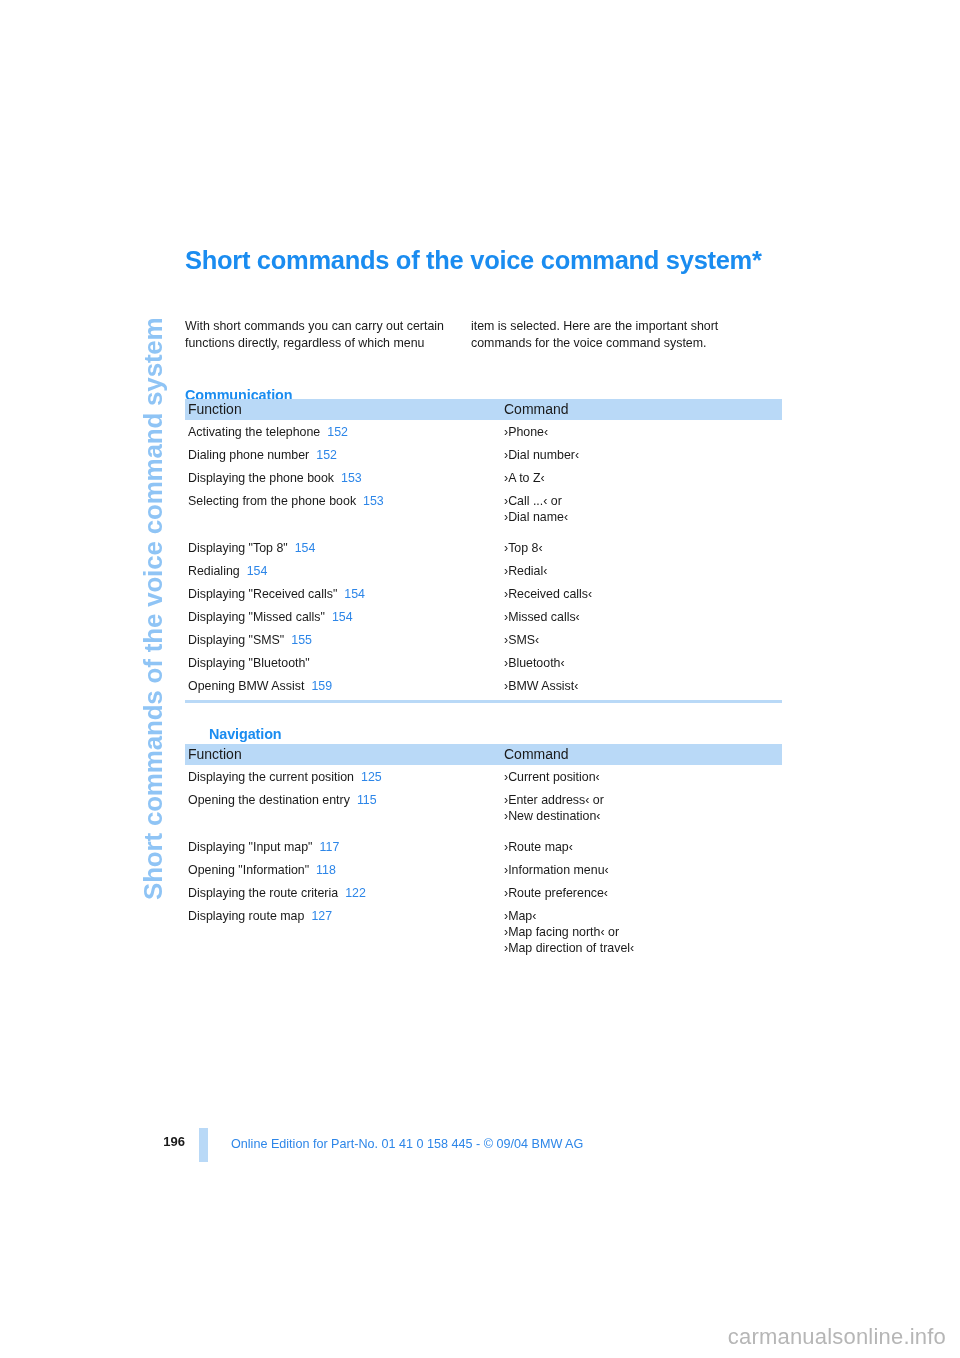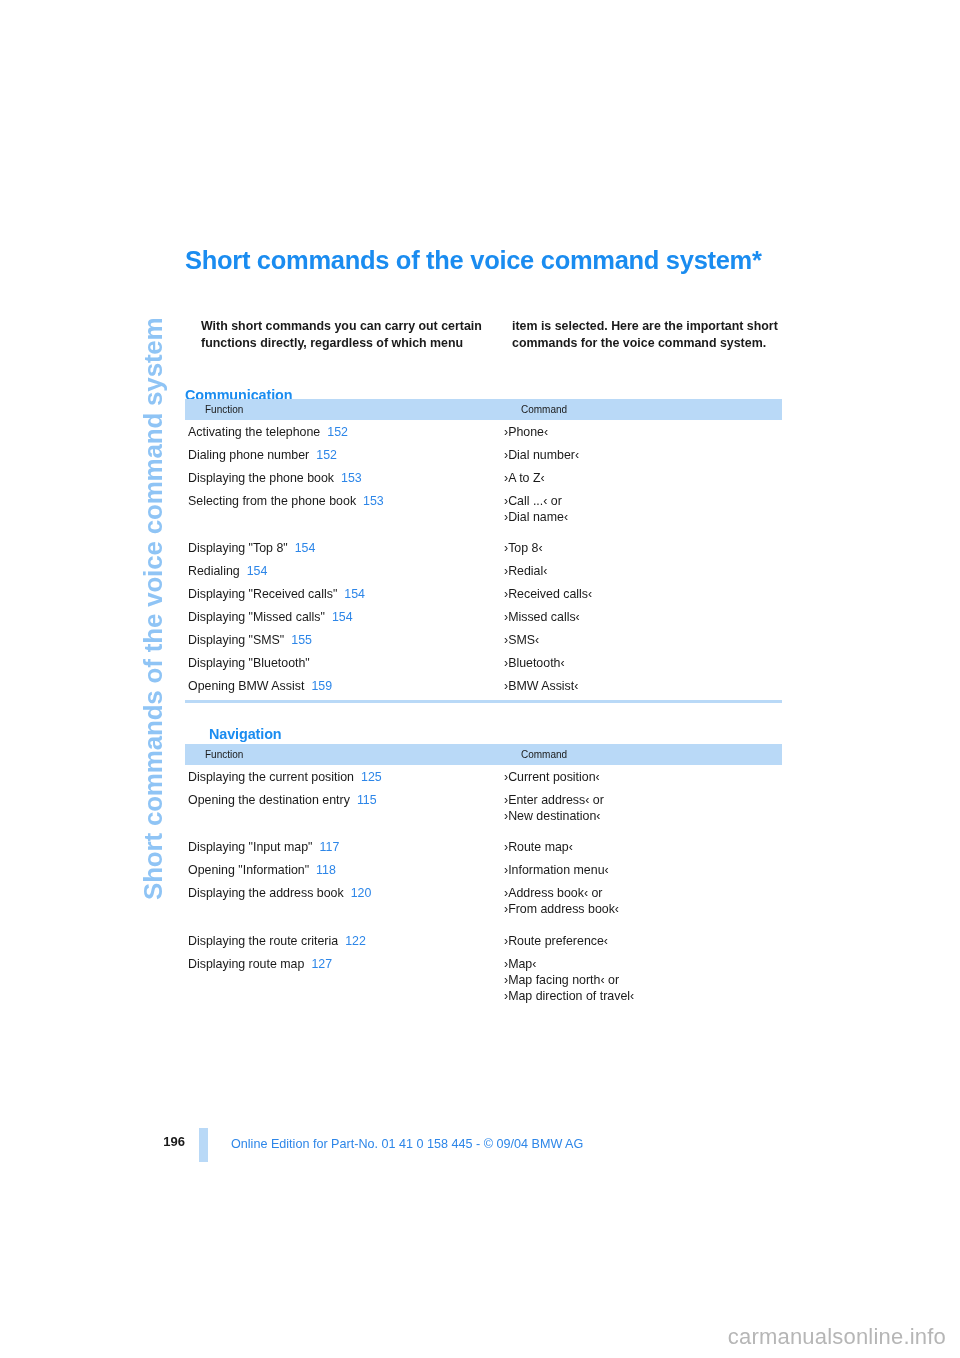--- a/index.html
+++ b/index.html
@@ -53,26 +53,24 @@
     font-size: 25.5px;
     line-height: 30px;
     font-weight: bold;
     color: #1a8cf0;
     letter-spacing: -0.3px;
   }
 
   
   .intro {
     position: absolute;
-    left: 16px;
+    left: 0;
     top: 318px;
     width: 597px;
     display: flex;
-    gap: 25px;
-    font-weight: bold;
   }
   .intro-col {
     width: 286px;
     font-size: 12.4px;
     line-height: 17px;
     color: #1a1a1a;
   }
 
   
   .section-heading {
@@ -95,25 +93,25 @@
     table-layout: fixed;
   }
   #table-communication { top: 399px; }
   #table-navigation    { top: 744px; }
 
   .cmd-table col.c-func { width: 316px; }
   .cmd-table col.c-cmd  { width: 281px; }
 
   .cmd-table thead th {
     background: #b9d9f7;
-    font-size: 10px;
+    font-size: 14px;
     font-weight: normal;
     color: #1a1a1a;
     text-align: left;
-    padding: 4px 0 4px 20px;
+    padding: 4px 0 4px 3px;
     height: 13px;
     line-height: 13px;
   }
 
   .cmd-table tbody td {
     font-size: 12.4px;
     line-height: 16px;
     color: #1a1a1a;
     vertical-align: top;
     padding: 3.5px 0 3.5px 3px;
@@ -319,27 +317,20 @@
           <td>
             <span class="cmd-line">›Route map‹</span>
           </td>
         </tr>
         <tr>
           <td>Opening "Information"<span class="page-ref">118</span></td>
           <td>
             <span class="cmd-line">›Information menu‹</span>
           </td>
         </tr>
-        <tr class="spaced">
-          <td>Displaying the address book<span class="page-ref">120</span></td>
-          <td>
-            <span class="cmd-line">›Address book‹  or</span>
-            <span class="cmd-line">›From address book‹</span>
-          </td>
-        </tr>
         <tr>
           <td>Displaying the route criteria<span class="page-ref">122</span></td>
           <td>
             <span class="cmd-line">›Route preference‹</span>
           </td>
         </tr>
         <tr>
           <td>Displaying route map<span class="page-ref">127</span></td>
           <td>
             <span class="cmd-line">›Map‹</span>

